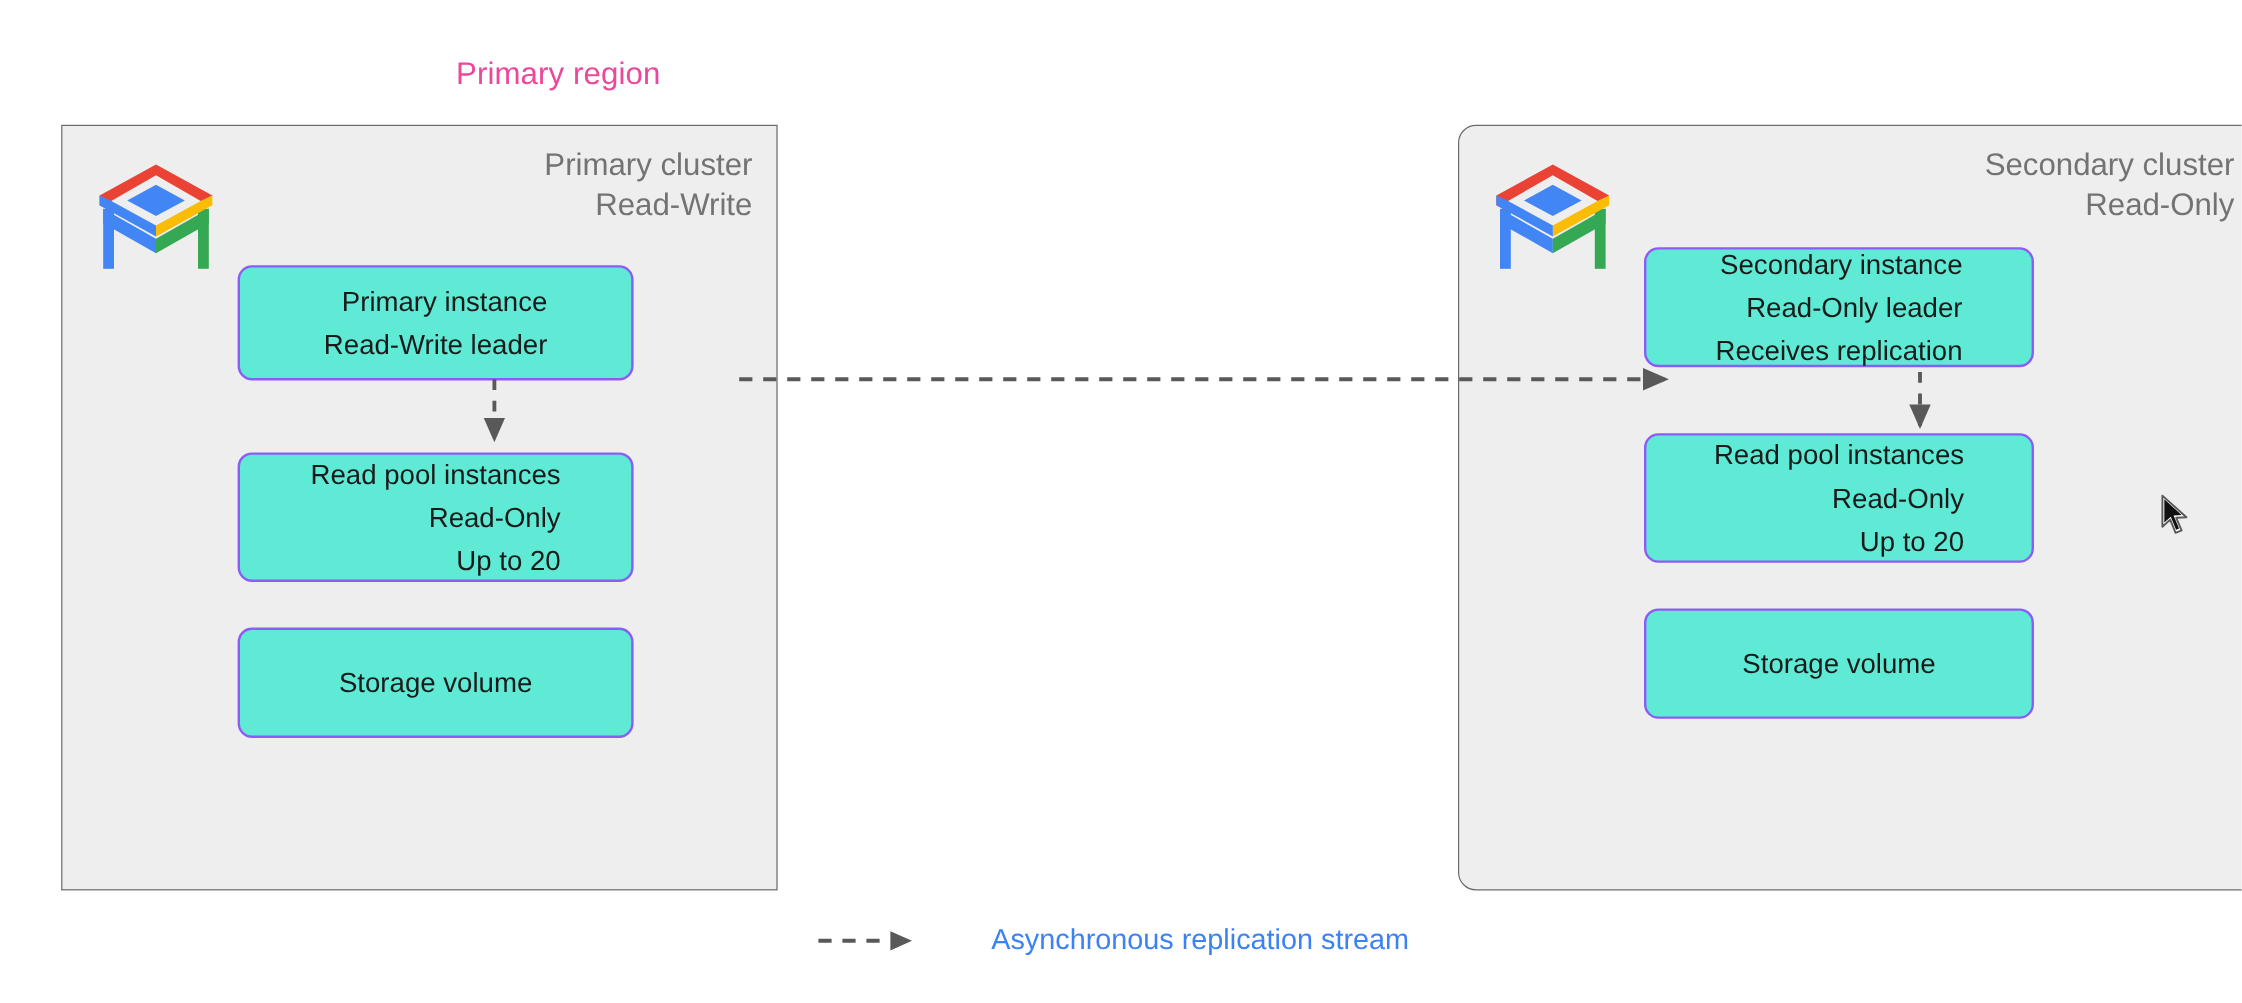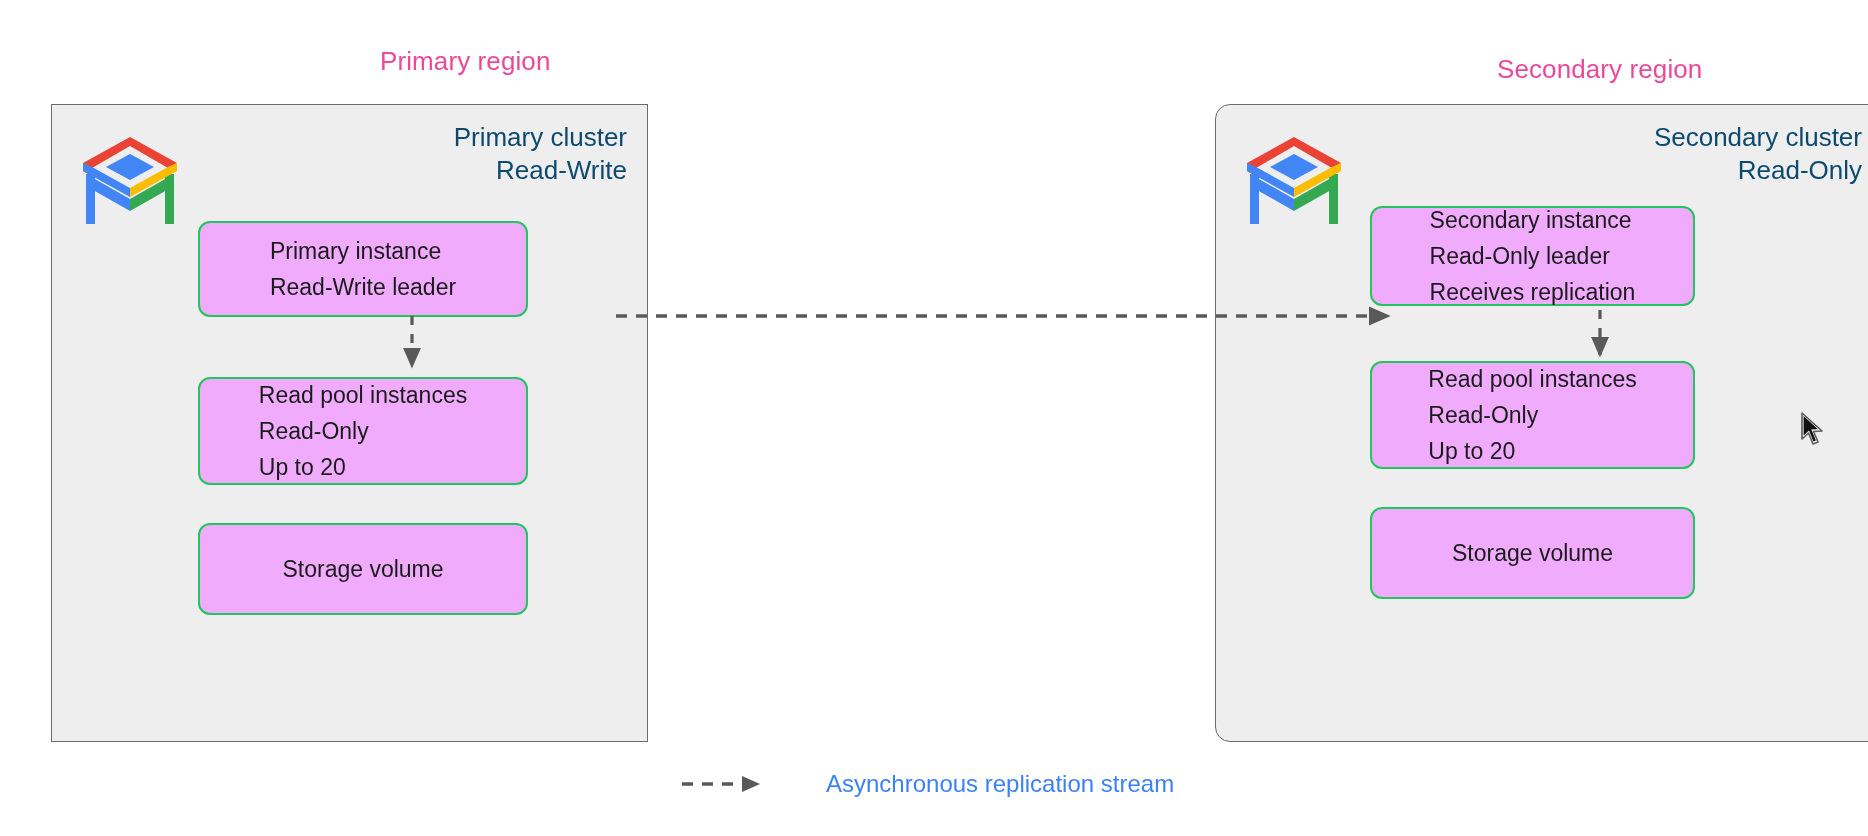--- a/index.html
+++ b/index.html
@@ -43,44 +43,44 @@
   #cluster-primary   { left: 51px;   top: 104px; width: 597px;  height: 638px; }
   #cluster-secondary { left: 1215px; top: 104px; width: 668px;  height: 638px; border-radius: 15px; }
 
   .cluster-title {
     position: absolute;
     right: 20px;
     top: 16px;
     text-align: right;
     font-size: 26px;
     line-height: 33px;
-    color: #0c4a6e;
+    color: #737373;
     white-space: pre-line;
   }
 
   
   .brand-logo {
     position: absolute;
     left: 26px;
     top: 24px;
     width: 104px;
     height: 104px;
   }
 
   
   .node {
     position: absolute;
     box-sizing: border-box;
-    background: #f0abfc;
-    border: 2px solid #22c55e;
+    background: #5eead4;
+    border: 2px solid #8b5cf6;
     border-radius: 12px;
     display: flex;
     align-items: center;
     justify-content: center;
-    text-align: left;
+    text-align: right;
     font-size: 23px;
     line-height: 36px;
     color: #1a1a1a;
     white-space: pre-line;
   }
 
   
   #node-primary-instance   { left: 146px; top: 116px; width: 330px; height: 96px; }
   #node-primary-readpool   { left: 146px; top: 272px; width: 330px; height: 108px; }
   #node-primary-storage    { left: 146px; top: 418px; width: 330px; height: 92px; }
@@ -125,21 +125,20 @@
     height: 36px;
   }
 </style>
 </head>
 <body>
 
 <div id="canvas">
 
   <div id="region-title-primary" class="region-title">Primary region</div>
 
-  <div id="region-title-secondary" class="region-title">Secondary region</div>
 
   <div id="cluster-primary" class="cluster">
 
     <svg class="brand-logo" viewBox="0 0 104 104">
 
       <rect x="8" y="45" width="9" height="50" fill="#4285f4"></rect>
       <rect x="87" y="45" width="9" height="50" fill="#34a853"></rect>
 
       <polygon points="8,45 52,70 52,82 8,57" fill="#4285f4"></polygon>
       <polygon points="96,45 52,70 52,82 96,57" fill="#34a853"></polygon>

